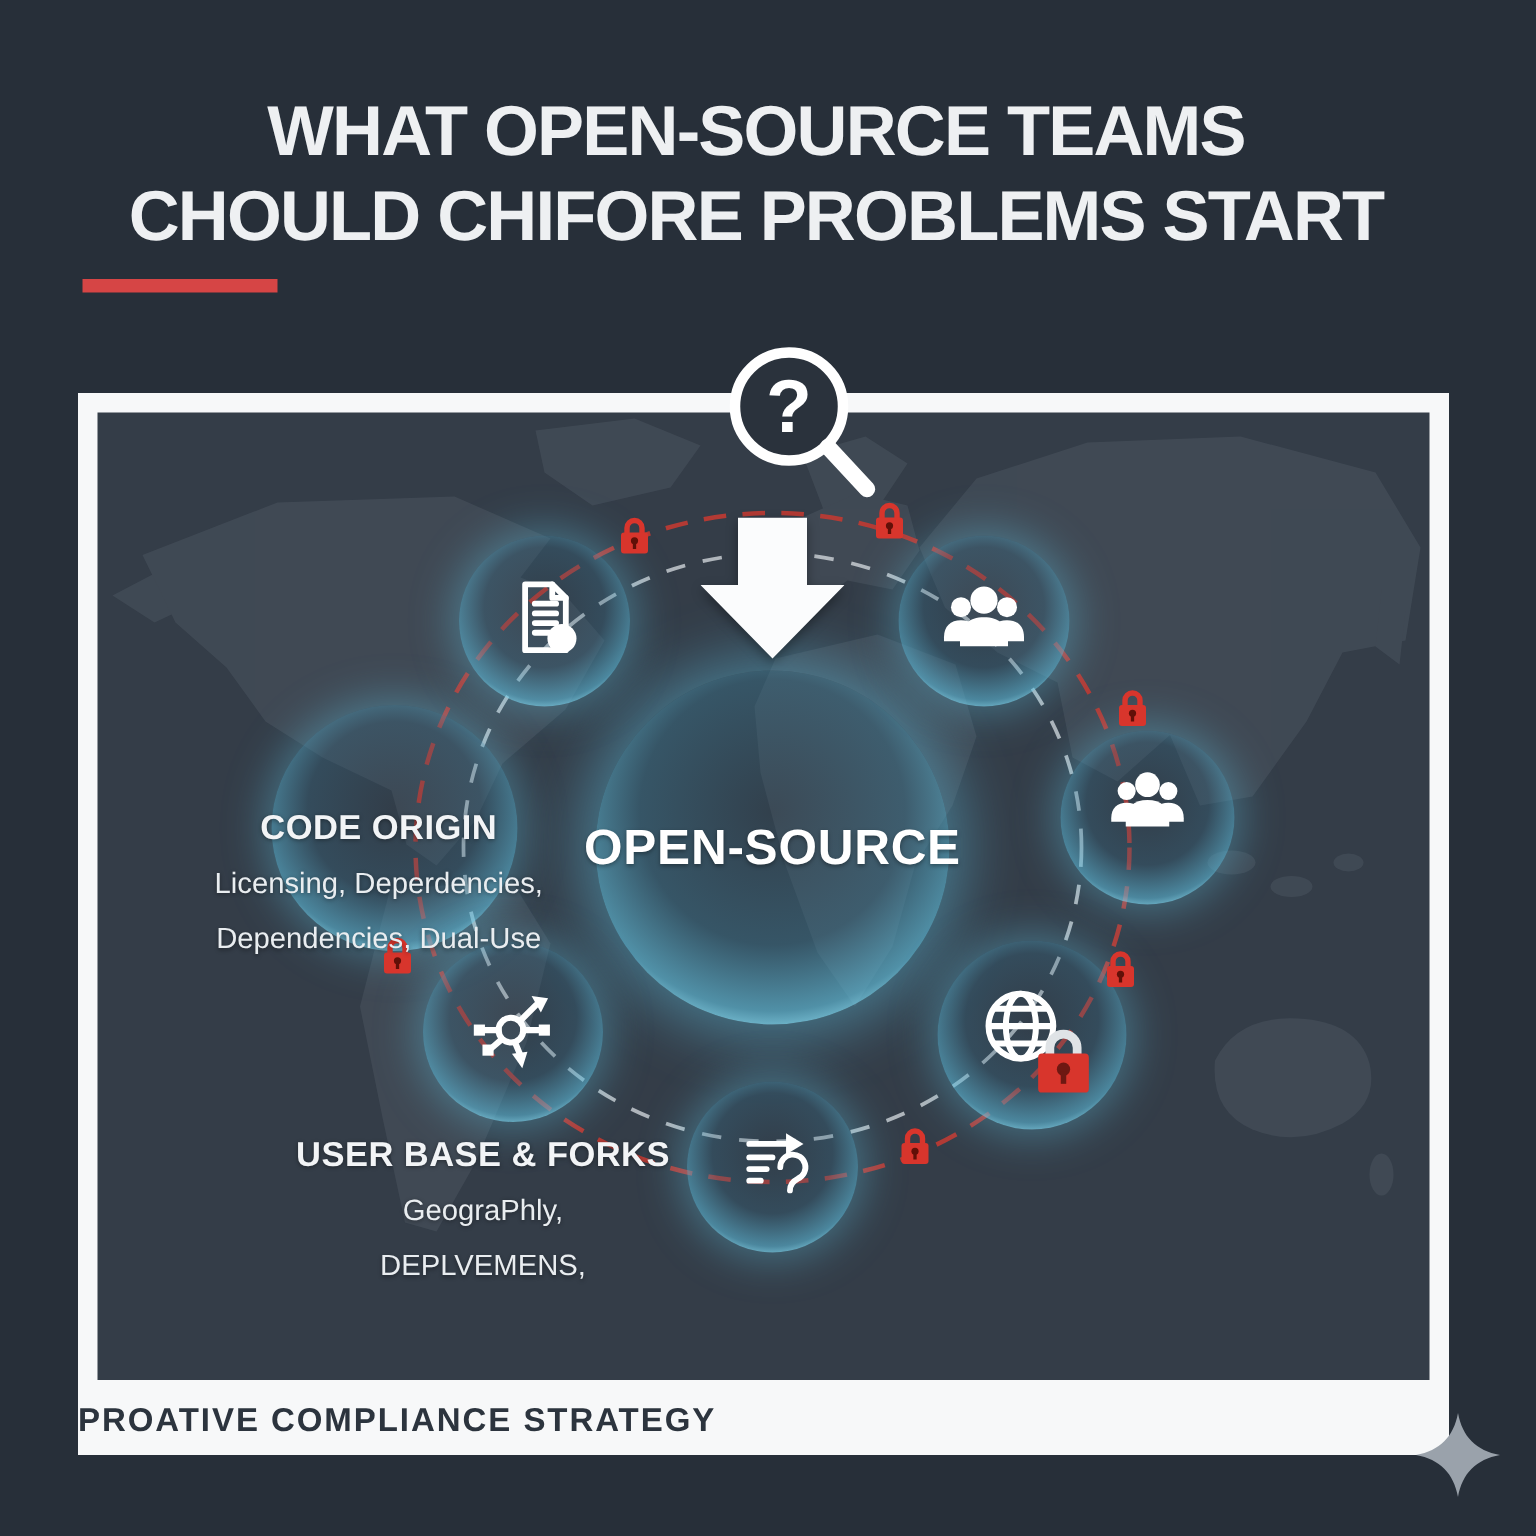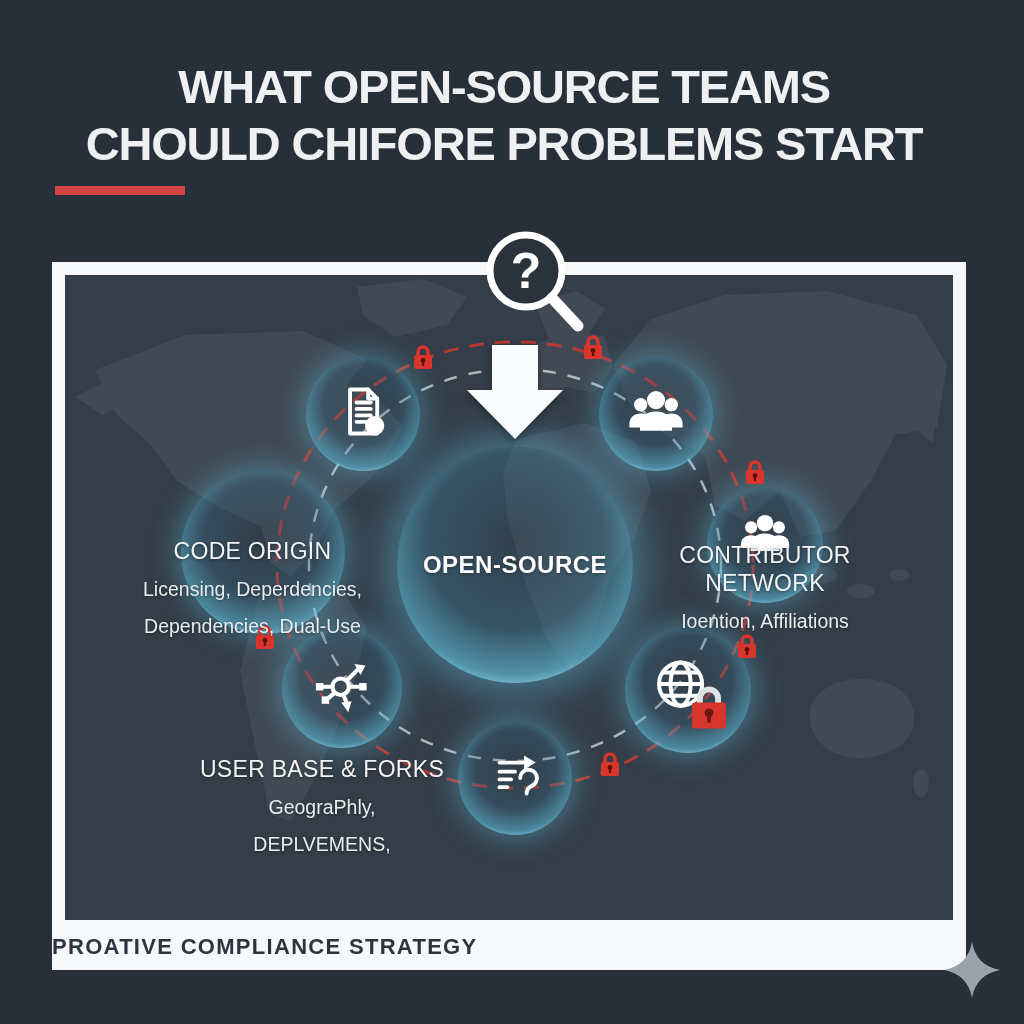--- a/index.html
+++ b/index.html
@@ -47,28 +47,28 @@
       rgba(98,196,226,0.62) 72%,
       rgba(152,232,252,0.95) 84%,
       rgba(90,180,210,0.35) 93%,
       rgba(60,130,160,0) 100%);
     box-shadow:0 0 40px 10px rgba(96,196,228,0.45);
   }
   .bubble .icon{position:absolute;left:50%;top:50%;transform:translate(-50%,-54%);}
 
   .center-label{
     position:absolute;left:50%;top:50%;transform:translate(-50%,-50%);
-    color:#ffffff;font-weight:700;font-size:24px;line-height:34px;
+    color:#ffffff;font-weight:700;font-size:33px;line-height:34px;
     letter-spacing:0.5px;text-align:center;white-space:nowrap;
     text-shadow:0 1px 3px rgba(0,0,0,0.35);
   }
 
   
   .label{position:absolute;text-align:center;color:#f2f4f6;z-index:6;}
-  .label .heading{font-weight:400;font-size:23px;line-height:28px;letter-spacing:0.3px;text-shadow:0 1px 3px rgba(0,0,0,.4);}
+  .label .heading{font-weight:700;font-size:23px;line-height:28px;letter-spacing:0.3px;text-shadow:0 1px 3px rgba(0,0,0,.4);}
   .label .subline{font-size:19.5px;line-height:25px;color:#e9edf0;text-shadow:0 1px 3px rgba(0,0,0,.4);margin-top:12px;}
 
   
   .lock{position:absolute;width:24px;height:30px;z-index:5;}
 
   
   .down-arrow{position:absolute;z-index:4;filter:drop-shadow(0 3px 4px rgba(0,0,0,0.35));}
 
   
   .magnifier{position:absolute;left:478px;top:220px;width:112px;height:116px;z-index:10;}
@@ -249,25 +249,20 @@
         <circle cx="12" cy="17.5" r="2.4" fill="#611008"></circle>
         <rect x="10.9" y="18.5" width="2.2" height="4.5" fill="#611008"></rect>
       </svg>
 
     <div class="label" style="left:50px;top:262px;width:275px;">
       <div class="heading">CODE ORIGIN</div>
       <div class="subline">Licensing, Deperdencies,</div>
       <div class="subline">Dependencies, Dual-Use</div>
     </div>
 
-    <div class="label" style="left:580px;top:266px;width:240px;">
-      <div class="heading">CONTRIBUTOR</div>
-      <div class="heading">NETWORK</div>
-      <div class="subline">Ioention, Affiliations</div>
-    </div>
 
     <div class="label" style="left:122px;top:480px;width:270px;">
       <div class="heading">USER BASE &amp; FORKS</div>
       <div class="subline">GeograPhly,</div>
       <div class="subline">DEPLVEMENS,</div>
     </div>
 
 
   </div>
 

